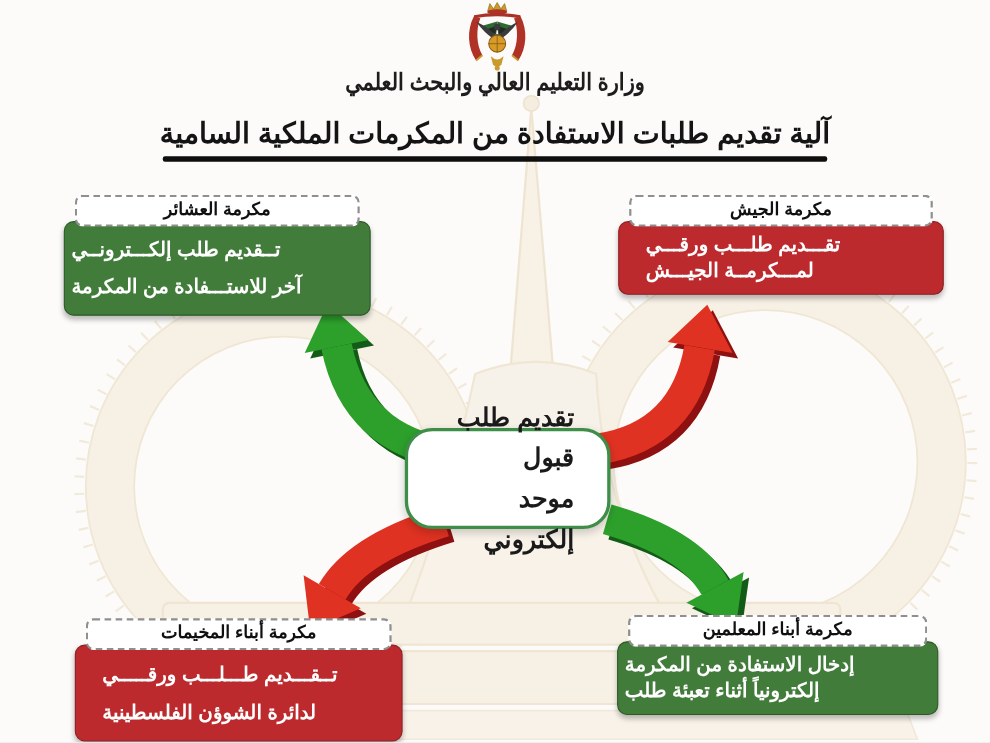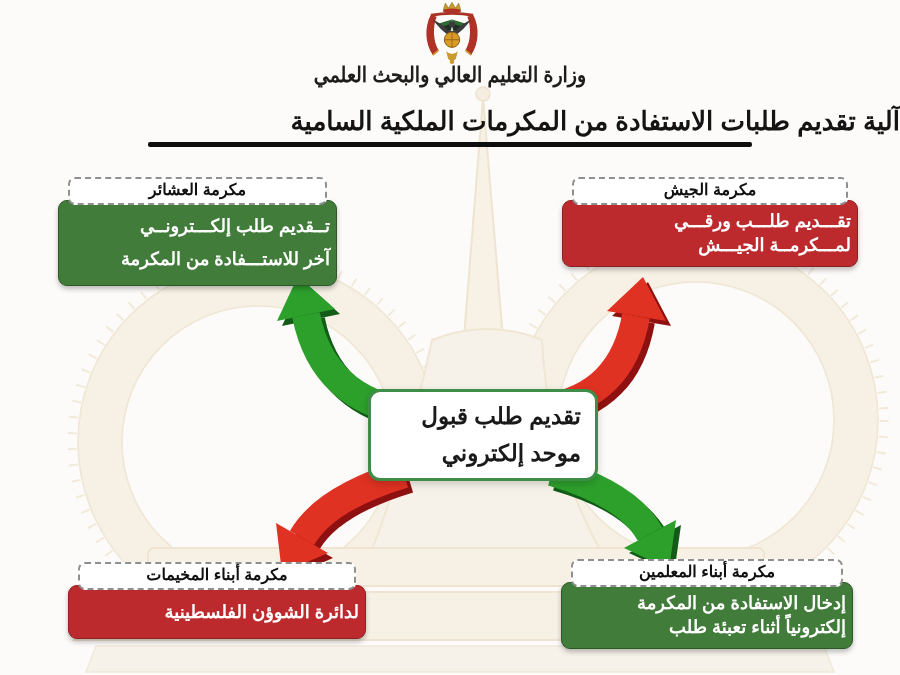--- a/index.html
+++ b/index.html
@@ -16,57 +16,57 @@
   #arrows{left:0;top:0;z-index:1;}
   .layer-ui{z-index:3;}
 
   
   #emblem{left:404px;top:0;width:96px;height:66px;}
   #calligraphy{left:0;top:63px;width:900px;text-align:center;
     font-size:19px;font-weight:bold;color:#1d1d1d;letter-spacing:1px;
     transform:scaleY(1.12);}
 
   
-  #title-block{left:0;top:106px;width:900px;}
+  #title-block{left:0;top:106px;width:900px;text-align:center;}
   #main-title{font-size:26px;font-weight:800;color:#141414;}
   #title-underline{width:604px;height:5px;background:#0e0e0e;margin:5px auto 0;border-radius:2px;}
 
   
   .node{position:absolute;}
   .node-header{
     position:relative;z-index:2;margin:0 10px;
     background:#ffffff;border:2px dashed #8f8f8f;border-radius:7px;
     padding:1px 6px 4px;font-size:16px;font-weight:bold;color:#101010;text-align:center;
   }
   .node-body{
     position:relative;z-index:1;margin-top:-5px;
     border-radius:9px;color:#ffffff;font-weight:bold;font-size:18px;
-    text-align:right;padding:9px 6px 8px;
+    text-align:left;padding:9px 6px 8px;
     box-shadow:0 3px 5px rgba(0,0,0,0.25);
   }
   .green-box{background:#417c3a;border:1px solid #2c5a27;}
   .red-box{background:#bd2a2e;border:1px solid #8e1f22;padding-left:24px;}
 
   #node-tl{left:58px;top:177px;width:279px;}
   #node-tr{left:562px;top:177px;width:296px;}
   #node-bl{left:68px;top:562px;width:298px;}
   #node-br{left:561px;top:559px;width:292px;}
 
   #node-tl .bl{line-height:1.85;}
   #node-tr .bl{line-height:1.32;}
   #node-bl .bl{line-height:1.92;}
   #node-br .bl{line-height:1.32;}
 
   
   #center-box{
-    left:368px;top:389px;width:230px;height:92px;
-    background:#ffffff;border:3px solid #3e8e49;border-radius:12px;
+    left:368px;top:389px;width:187px;height:92px;
+    background:#ffffff;border:3px solid #3e8e49;border-radius:25px;
     box-shadow:0 3px 8px rgba(0,0,0,0.18);
     display:flex;flex-direction:column;justify-content:center;
-    padding:4px 14px;text-align:right;direction:rtl;
+    padding:4px 30px;text-align:right;direction:rtl;
     font-size:23px;font-weight:bold;color:#1a1a1a;z-index:3;
   }
   #center-box .cl{line-height:1.62;}
 </style>
 </head>
 <body>
 
 <div id="canvas">
 
   <svg id="watermark" class="abs" width="900" height="675" viewBox="0 0 900 675" aria-hidden="true">
@@ -162,20 +162,21 @@
     <div class="node-header" dir="rtl">مكرمة الجيش</div>
     <div class="node-body red-box" dir="rtl">
       <div class="bl">تقـــديم طلـــب ورقـــي</div>
       <div class="bl">لمـــكرمــة الجيـــش</div>
     </div>
   </div>
 
   <div class="node layer-ui" id="node-bl">
     <div class="node-header" dir="rtl">مكرمة أبناء المخيمات</div>
     <div class="node-body red-box" dir="rtl">
+      <div class="bl">تــقـــديم طـــلـــب ورقـــــي</div>
       <div class="bl">لدائرة الشوؤن الفلسطينية</div>
     </div>
   </div>
 
   <div class="node layer-ui" id="node-br">
     <div class="node-header" dir="rtl">مكرمة أبناء المعلمين</div>
     <div class="node-body green-box" dir="rtl">
       <div class="bl">إدخال الاستفادة من المكرمة</div>
       <div class="bl">إلكترونياً أثناء تعبئة طلب</div>
     </div>

